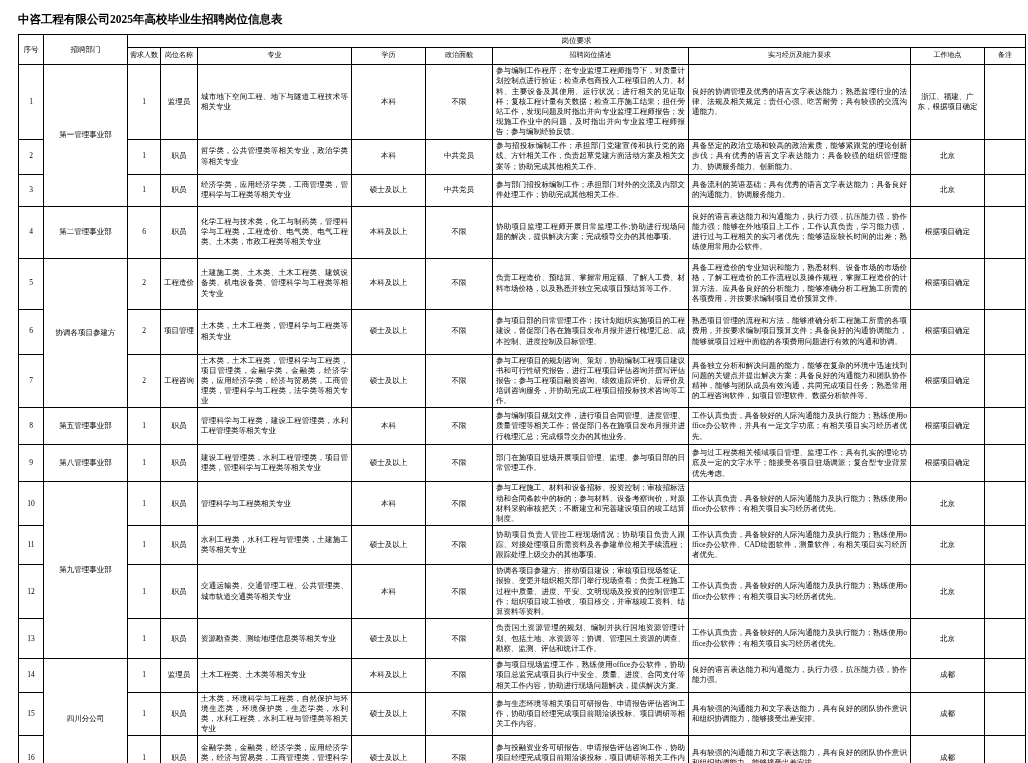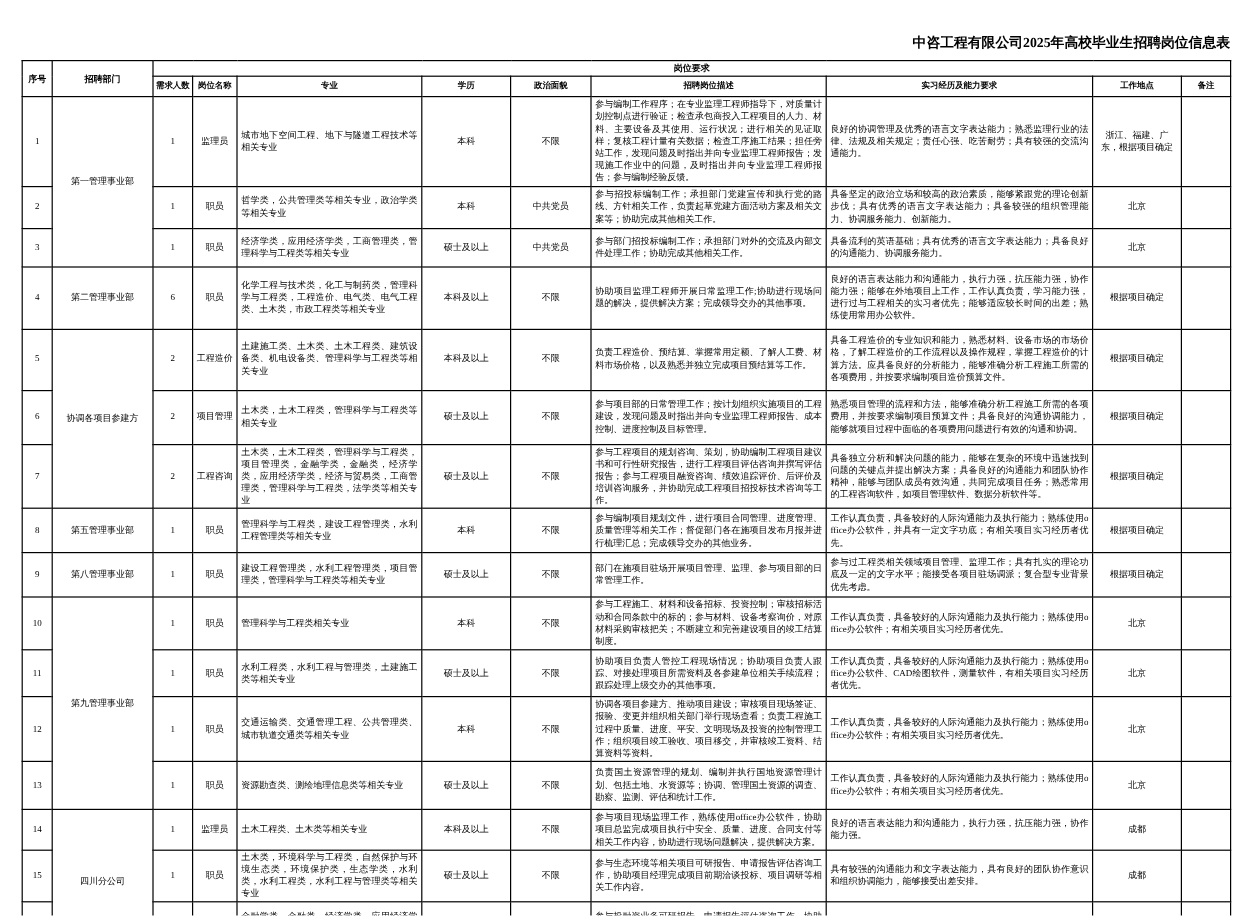--- a/index.html
+++ b/index.html
@@ -1,23 +1,23 @@
 <!DOCTYPE html>
 <html><head>
 <meta charset="utf-8">
 <style>
   html,body{margin:0;padding:0;background:#fff;}
   body{width:1028px;height:763px;overflow:hidden;
        font-family:"Liberation Serif","DejaVu Serif",serif;color:#000;}
   .page{padding:12px 0 0 18px;}
-  .title{width:1007px;text-align:right;font-size:11.5px;font-weight:bold;margin:16px 0 7px 0;}
+  .title{width:1007px;text-align:left;font-size:11.5px;font-weight:bold;margin:0 0 7px 0;}
   table.sheet{border-collapse:collapse;table-layout:fixed;width:1007px;border:1.5px solid #000;}
   .sheet th,.sheet td{border:1px solid #000;overflow:hidden;padding:1px 3px;
        font-size:7.5px;line-height:1.36;vertical-align:middle;word-break:break-all;}
-  .sheet th{font-weight:bold;text-align:center;padding:1px 1px;}
+  .sheet th{font-weight:normal;text-align:center;padding:1px 1px;}
   .hdr1{height:13px;font-size:8px;}
   .hdr2 th{height:14px;font-size:7px;margin-left:16px;}
   td.c{text-align:center;}
   td.l{text-align:justify;}
 </style>
 </head>
 <body>
 
 <div class="page">
   <div class="title">中咨工程有限公司2025年高校毕业生招聘岗位信息表</div>
@@ -117,21 +117,21 @@
         <td class="c">根据项目确定</td>
         <td class="c"></td>
       </tr>
       <tr style="height:45px">
         <td class="c">6</td>
         <td class="c">2</td>
         <td class="c">项目管理</td>
         <td class="l">土木类，土木工程类，管理科学与工程类等相关专业</td>
         <td class="c">硕士及以上</td>
         <td class="c">不限</td>
-        <td class="l">参与项目部的日常管理工作；按计划组织实施项目的工程建设，发现问题及时指出并向专业监理工程师报告、成本控制、进度控制及目标管理。</td>
+        <td class="l">参与项目部的日常管理工作；按计划组织实施项目的工程建设，督促部门各在施项目发布月报并进行梳理汇总、成本控制、进度控制及目标管理。</td>
         <td class="l">熟悉项目管理的流程和方法，能够准确分析工程施工所需的各项费用，并按要求编制项目预算文件；具备良好的沟通协调能力，能够就项目过程中面临的各项费用问题进行有效的沟通和协调。</td>
         <td class="c">根据项目确定</td>
         <td class="c"></td>
       </tr>
       <tr style="height:46px">
         <td class="c">7</td>
         <td class="c">2</td>
         <td class="c">工程咨询</td>
         <td class="l">土木类，土木工程类，管理科学与工程类，项目管理类，金融学类，金融类，经济学类，应用经济学类，经济与贸易类，工商管理类，管理科学与工程类，法学类等相关专业</td>
         <td class="c">硕士及以上</td>

